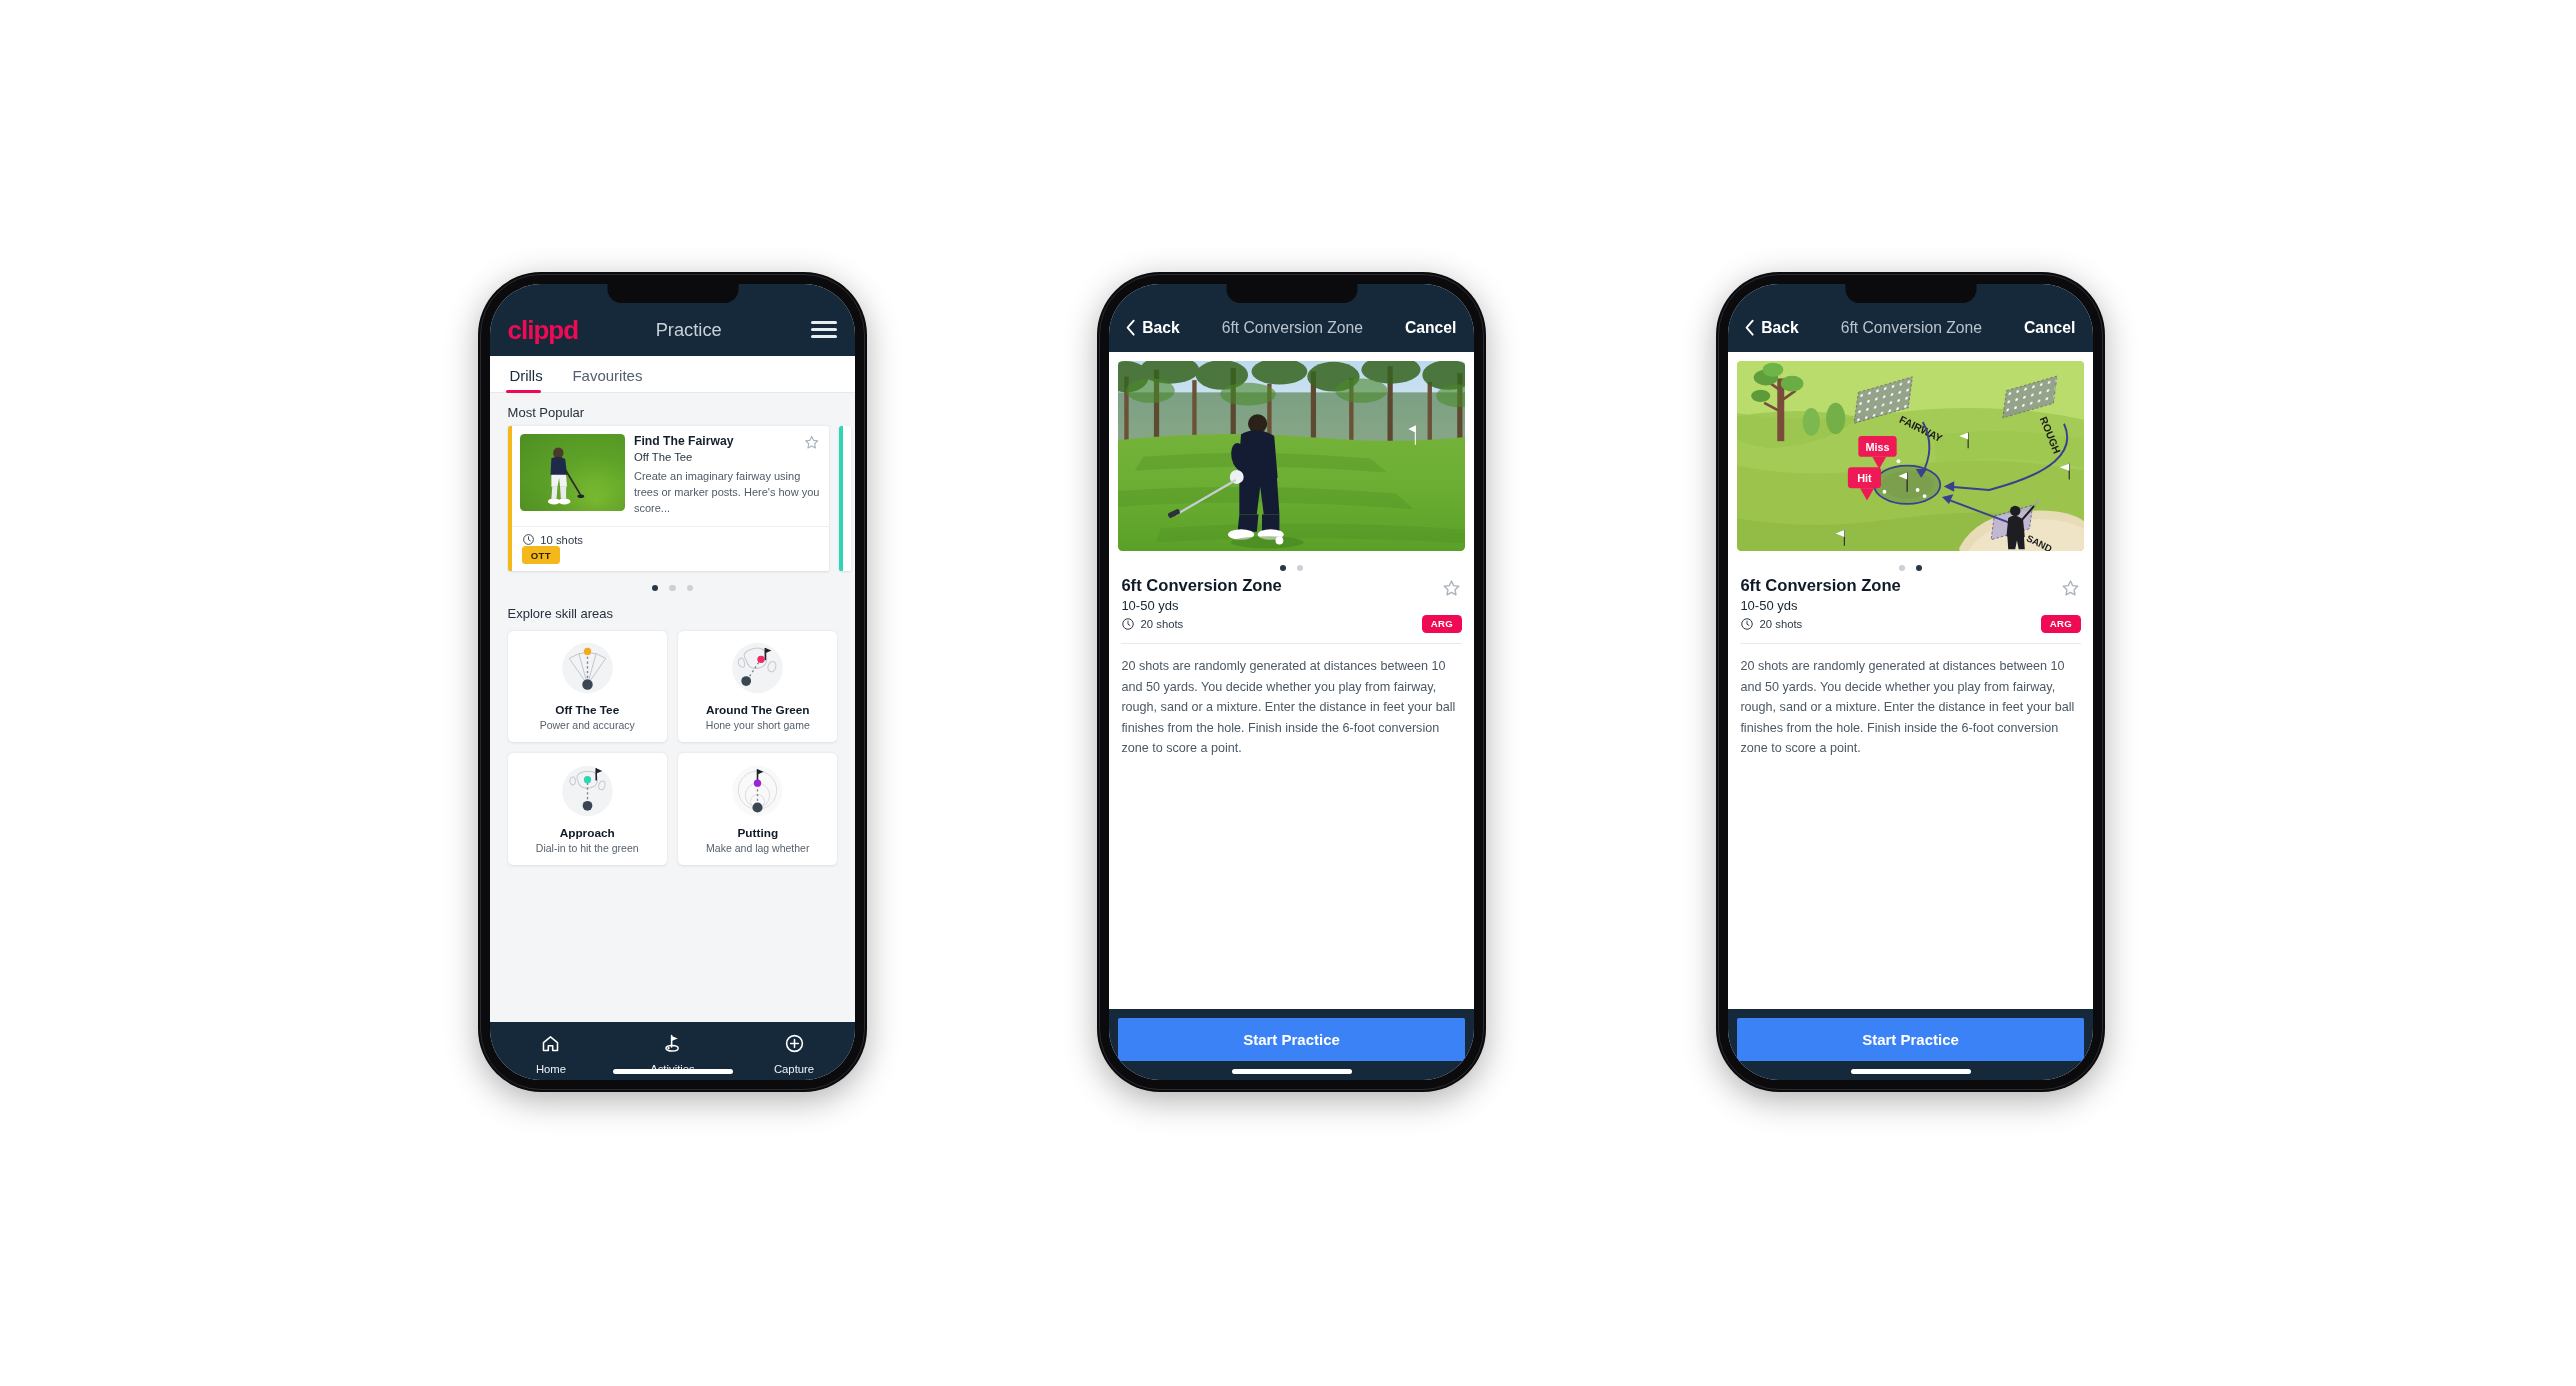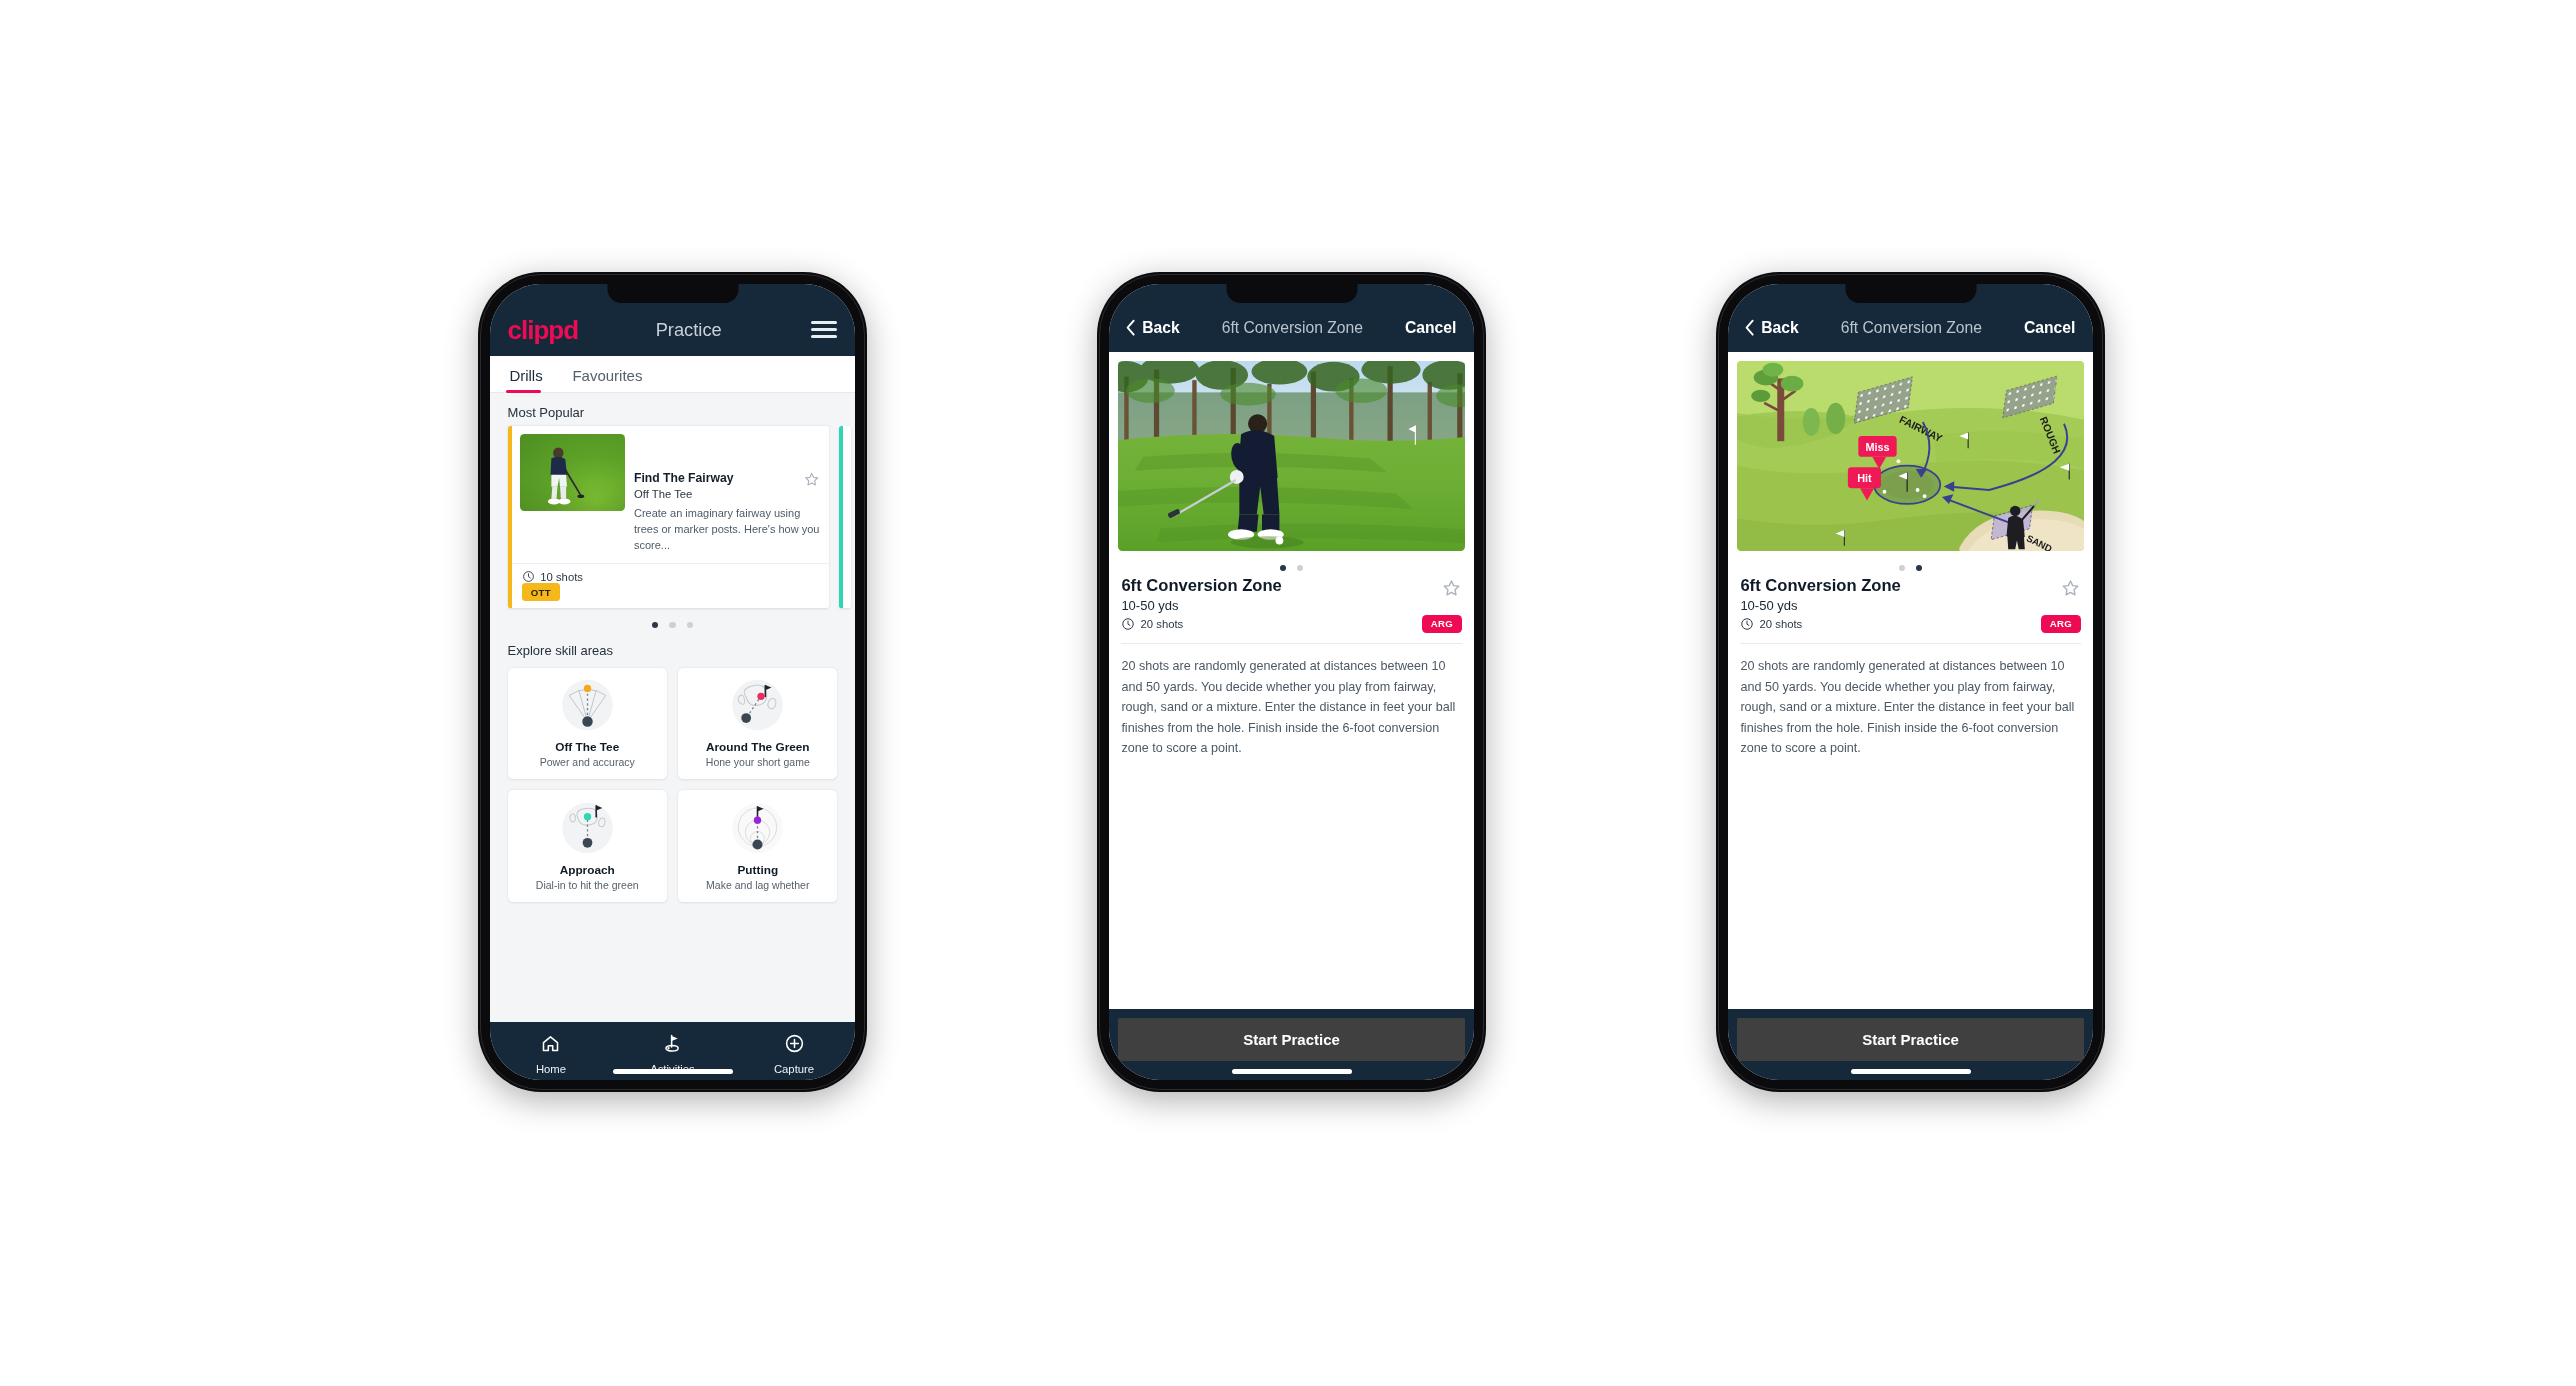--- a/index.html
+++ b/index.html
@@ -123,21 +123,21 @@
     width: 105px; height: 77px; border-radius: 4.4px; flex: 0 0 auto;
     background:
       linear-gradient(180deg, rgba(255,255,255,0) 60%, rgba(0,0,0,.06) 100%),
       radial-gradient(ellipse at 72% 84%, #7dbf32 0%, #5ea228 45%, #4d8f22 100%),
       linear-gradient(180deg, #b9c47a 0%, #97ab55 26%, #6fae33 46%, #58a028 100%);
       position: relative; overflow: hidden;
   }
   .golfer-sil {
     position: absolute; left: 21px; top: 10.5px; width: 45px; height: 61px;
   }
-  .drill-meta { flex: 1 1 auto; min-width: 0; margin-top: 37px; }
+  .drill-meta { flex: 1 1 auto; min-width: 0; }
   .drill-name { font-size: 12.2px; font-weight: 700; color: #141f2b; line-height: 1.25; }
   .drill-cat { font-size: 11.3px; color: #2a3744; margin-top: 1.7px; }
   .drill-desc { font-size: 11px; color: #4e5b69; line-height: 1.45; margin-top: 6.1px; }
   .star {
     width: 17.4px; height: 17.4px; flex: 0 0 auto; cursor: pointer;
     color: #aab2bb;
   }
   .drill-foot {
     border-top: 0.9px solid #eceef1;
     display: flex; align-items: flex-start; justify-content: space-between;
@@ -207,21 +207,21 @@
   .pd-info { padding: 1.7px 12.2px 0 12.2px; }
   .pd-name-row { display:flex; align-items:flex-start; justify-content:space-between; }
   .pd-name { font-size:16.6px; font-weight:700; color:#101b27; }
   .pd-dist { font-size:13px; color:#18242f; margin-top:1.7px; }
   .pd-shot-row { display:flex; align-items:center; justify-content:space-between; margin-top:2px; }
   .pd-divider { height:0.9px; background:#e7e9ed; margin:10.5px 12.2px 0 12.2px; }
   .pd-desc { padding: 12.2px 12.2px 0 12.2px; font-size:12.6px; line-height:1.62; color:#4c5864; }
 
   .pd-footer { background:#16293a; flex:0 0 auto; padding: 8.7px 8.7px 19px 8.7px; position:relative; }
   .start-btn {
-    width:100%; background:#404040; color:#ffffff;
+    width:100%; background:#3b82f6; color:#ffffff;
     font-size:15px; font-weight:700; text-align:center;
     padding: 13px 0; border:none; border-radius:1.7px; cursor:pointer;
     font-family:"Liberation Sans", sans-serif;
   }
 
   
   .course { width:100%; height:100%; display:block; }
 
   
   .photo { width:100%; height:100%; display:block; }

